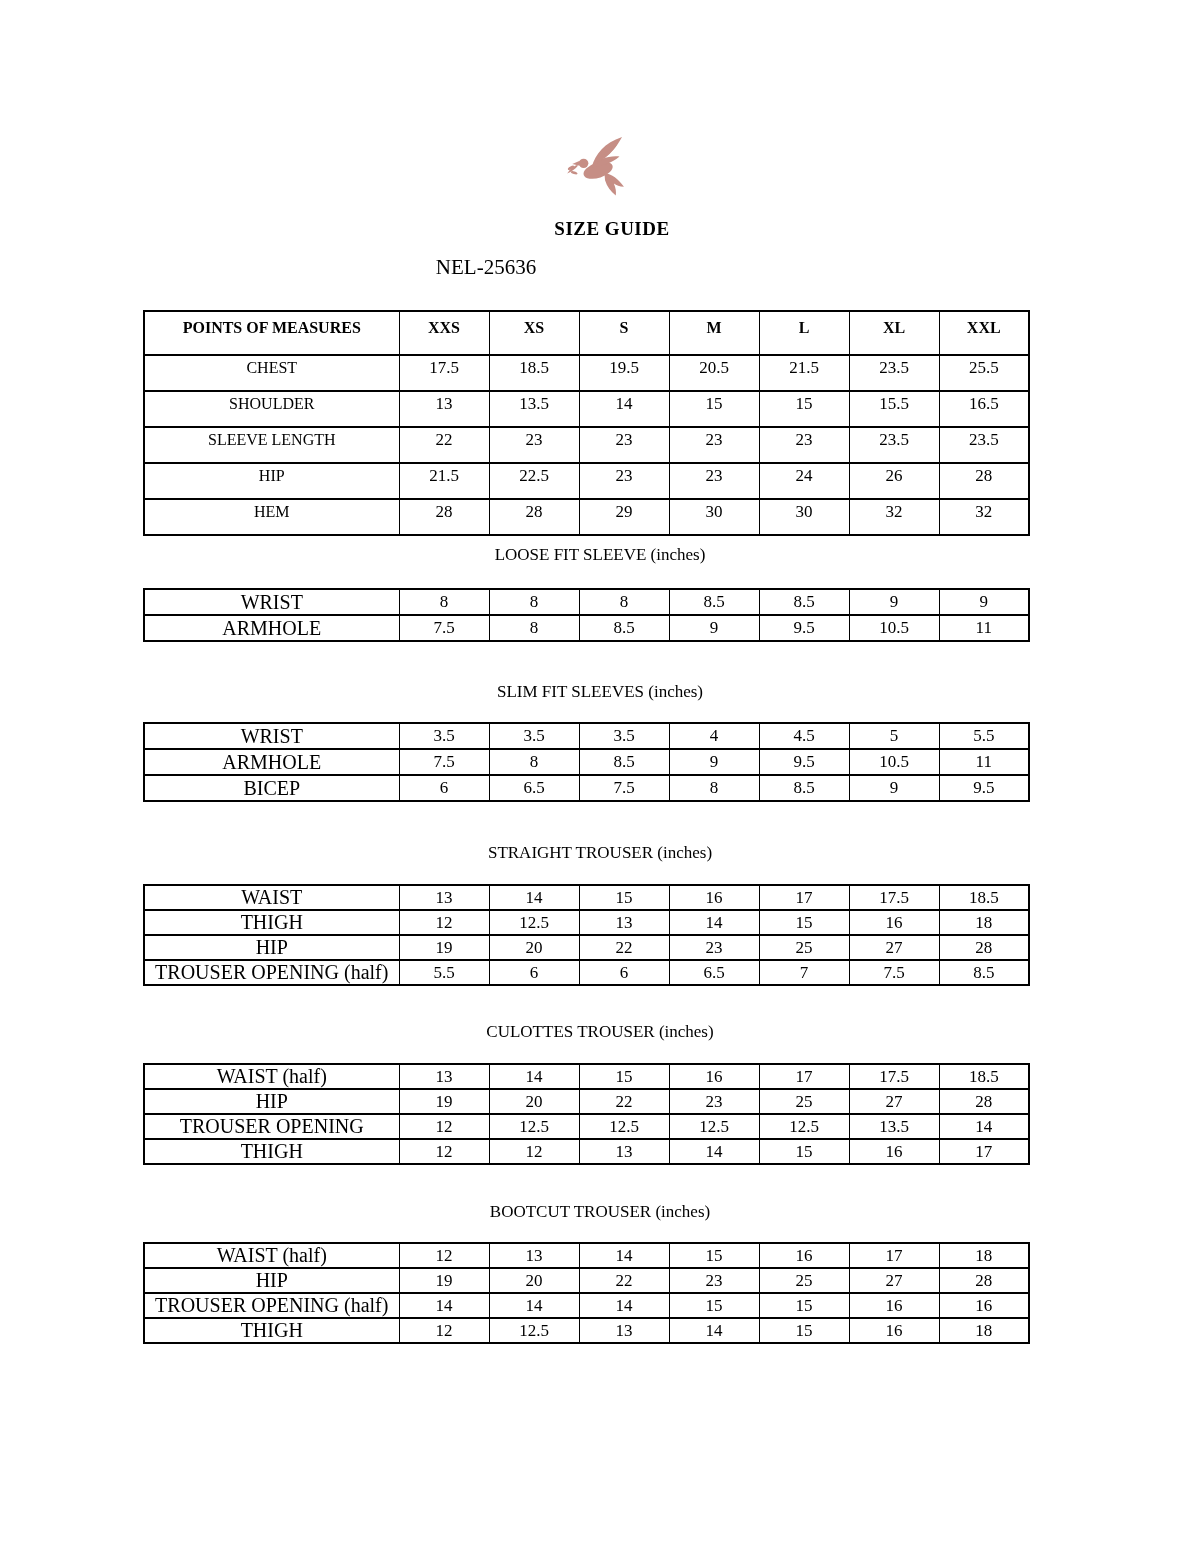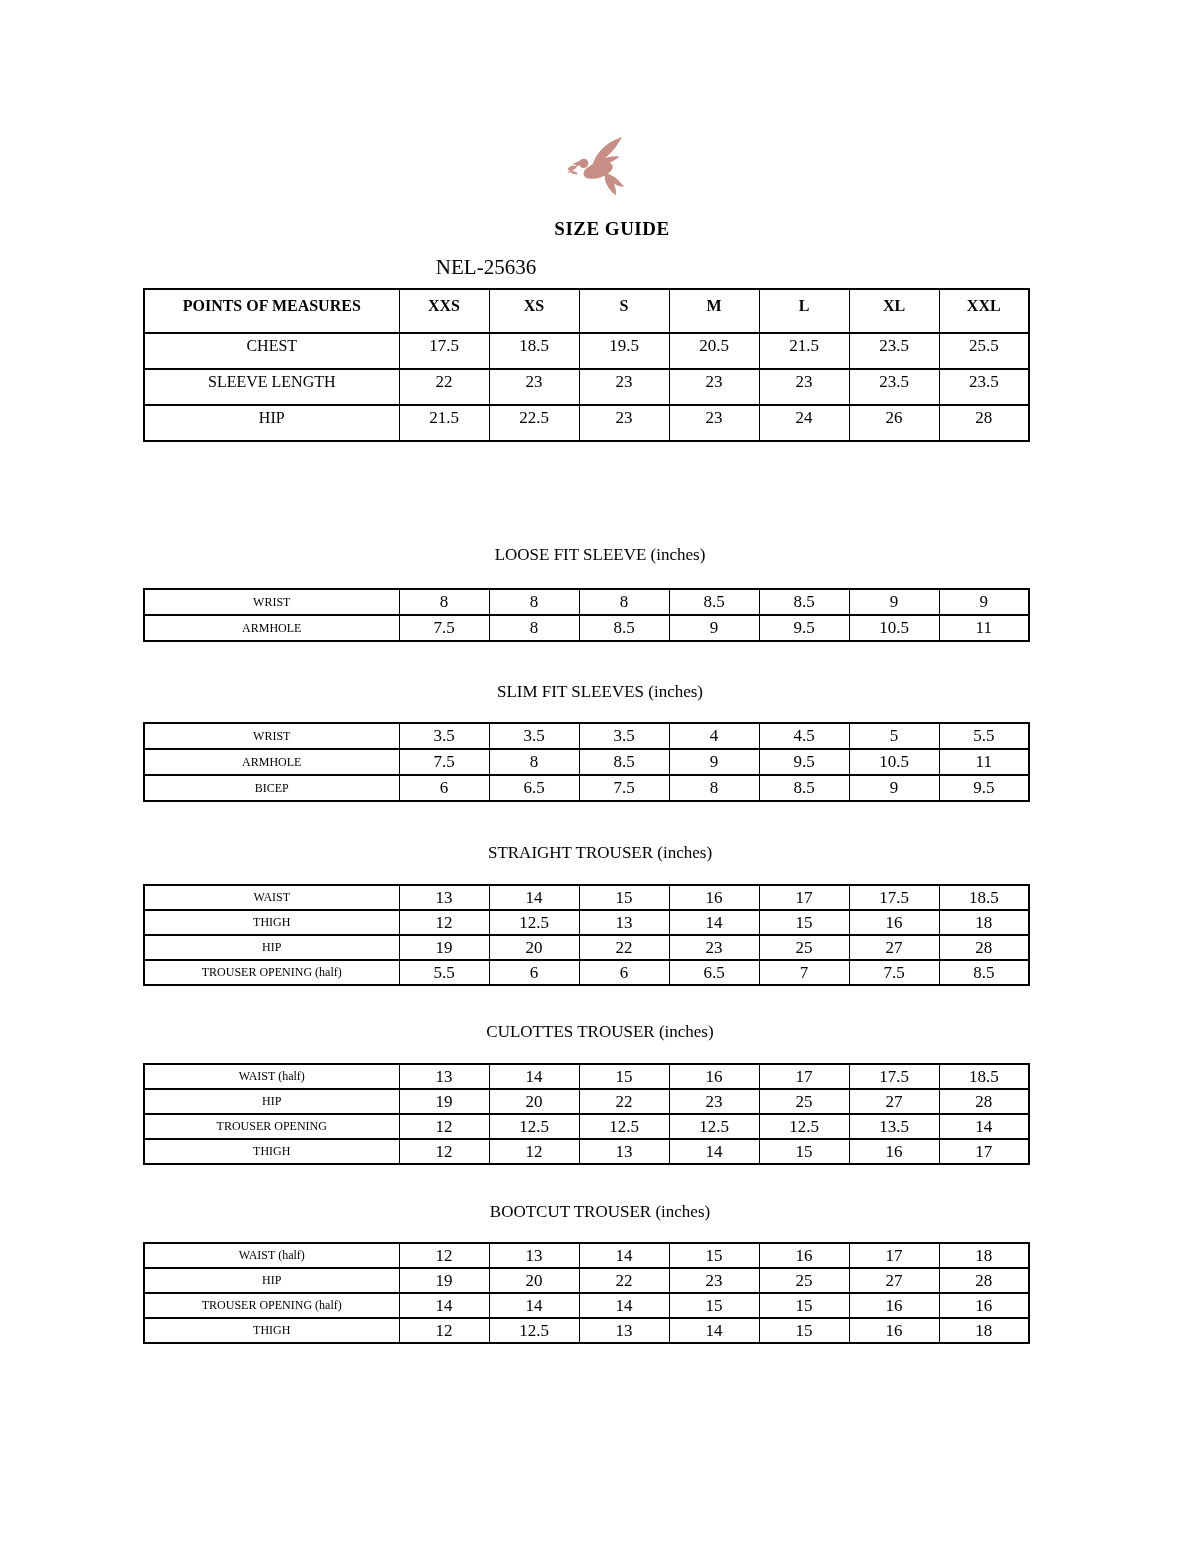--- a/index.html
+++ b/index.html
@@ -86,21 +86,21 @@
   }
   table.main-table tbody td {
     height: 24px;
     padding-bottom: 10px;
   }
   table.main-table td.label-cell { font-size: 16px; margin-top: 36px; }
 
   
   table.sub-table tbody tr { height: 26px; }
   table.sub-table.compact tbody tr { height: 25px; padding-left: 20px; }
-  table.sub-table td.label-cell { font-size: 12px; }
+  table.sub-table td.label-cell { font-size: 20px; }
 </style>
 </head>
 <body>
 
 <div class="logo">
   <svg viewBox="0 0 110 100" width="70" height="63">
     <g fill="#c68e85">
       <ellipse cx="52" cy="56" rx="24" ry="12" transform="rotate(-18 52 56)"></ellipse>
       <circle cx="29" cy="45" r="7.5"></circle>
       <polygon points="23,41 11,46 23,49"></polygon>
@@ -110,21 +110,21 @@
       <path d="M20 47 C14 49 8 53 3 61 C10 58 15 54 19 50 Z"></path>
       <ellipse cx="9" cy="52" rx="5.5" ry="2.2" transform="rotate(-28 9 52)"></ellipse>
       <ellipse cx="14" cy="60" rx="5.5" ry="2.2" transform="rotate(18 14 60)"></ellipse>
     </g>
   </svg>
 </div>
 
 <div class="doc-title">SIZE GUIDE</div>
 <div class="product-code">NEL-25636</div>
 
-<table class="size-table main-table" style="top:288px">
+<table class="size-table main-table" style="top:310px">
   <colgroup>
     <col class="c-label">
       <col class="c-size">
       <col class="c-size">
       <col class="c-size">
     <col class="c-size">
       <col class="c-size">
       <col class="c-size">
       <col class="c-size">
   </colgroup>
@@ -145,38 +145,58 @@
         <td class="label-cell">CHEST</td>
         <td>17.5</td>
         <td>18.5</td>
         <td>19.5</td>
         <td>20.5</td>
         <td>21.5</td>
         <td>23.5</td>
         <td>25.5</td>
       </tr>
       <tr>
+        <td class="label-cell">SHOULDER</td>
+        <td>13</td>
+        <td>13.5</td>
+        <td>14</td>
+        <td>15</td>
+        <td>15</td>
+        <td>15.5</td>
+        <td>16.5</td>
+      </tr>
+      <tr>
         <td class="label-cell">SLEEVE LENGTH</td>
         <td>22</td>
         <td>23</td>
         <td>23</td>
         <td>23</td>
         <td>23</td>
         <td>23.5</td>
         <td>23.5</td>
       </tr>
       <tr>
         <td class="label-cell">HIP</td>
         <td>21.5</td>
         <td>22.5</td>
         <td>23</td>
         <td>23</td>
         <td>24</td>
         <td>26</td>
         <td>28</td>
+      </tr>
+      <tr>
+        <td class="label-cell">HEM</td>
+        <td>28</td>
+        <td>28</td>
+        <td>29</td>
+        <td>30</td>
+        <td>30</td>
+        <td>32</td>
+        <td>32</td>
       </tr>
     </tbody>
 </table>
 
 <div class="section-title" style="top:545px">LOOSE FIT SLEEVE (inches)</div>
 <table class="size-table sub-table" style="top:588px">
   <colgroup>
     <col class="c-label">
       <col class="c-size">
       <col class="c-size">

